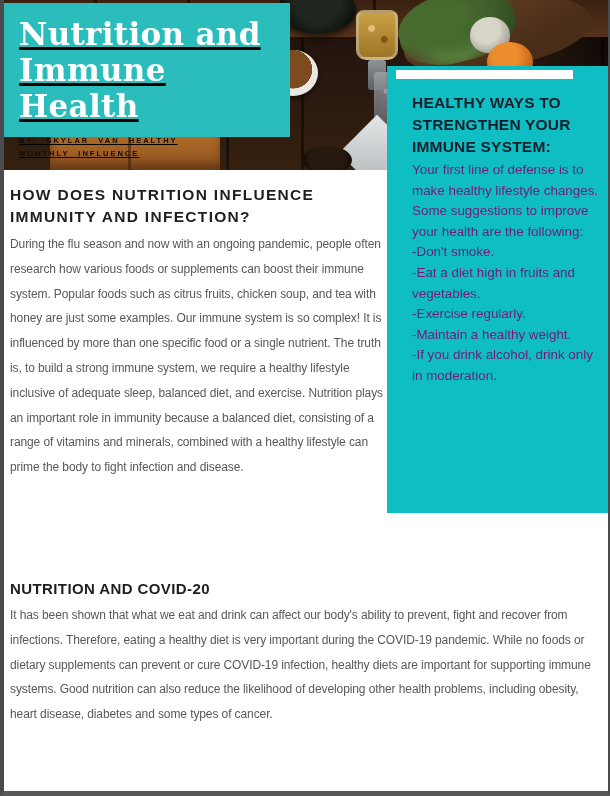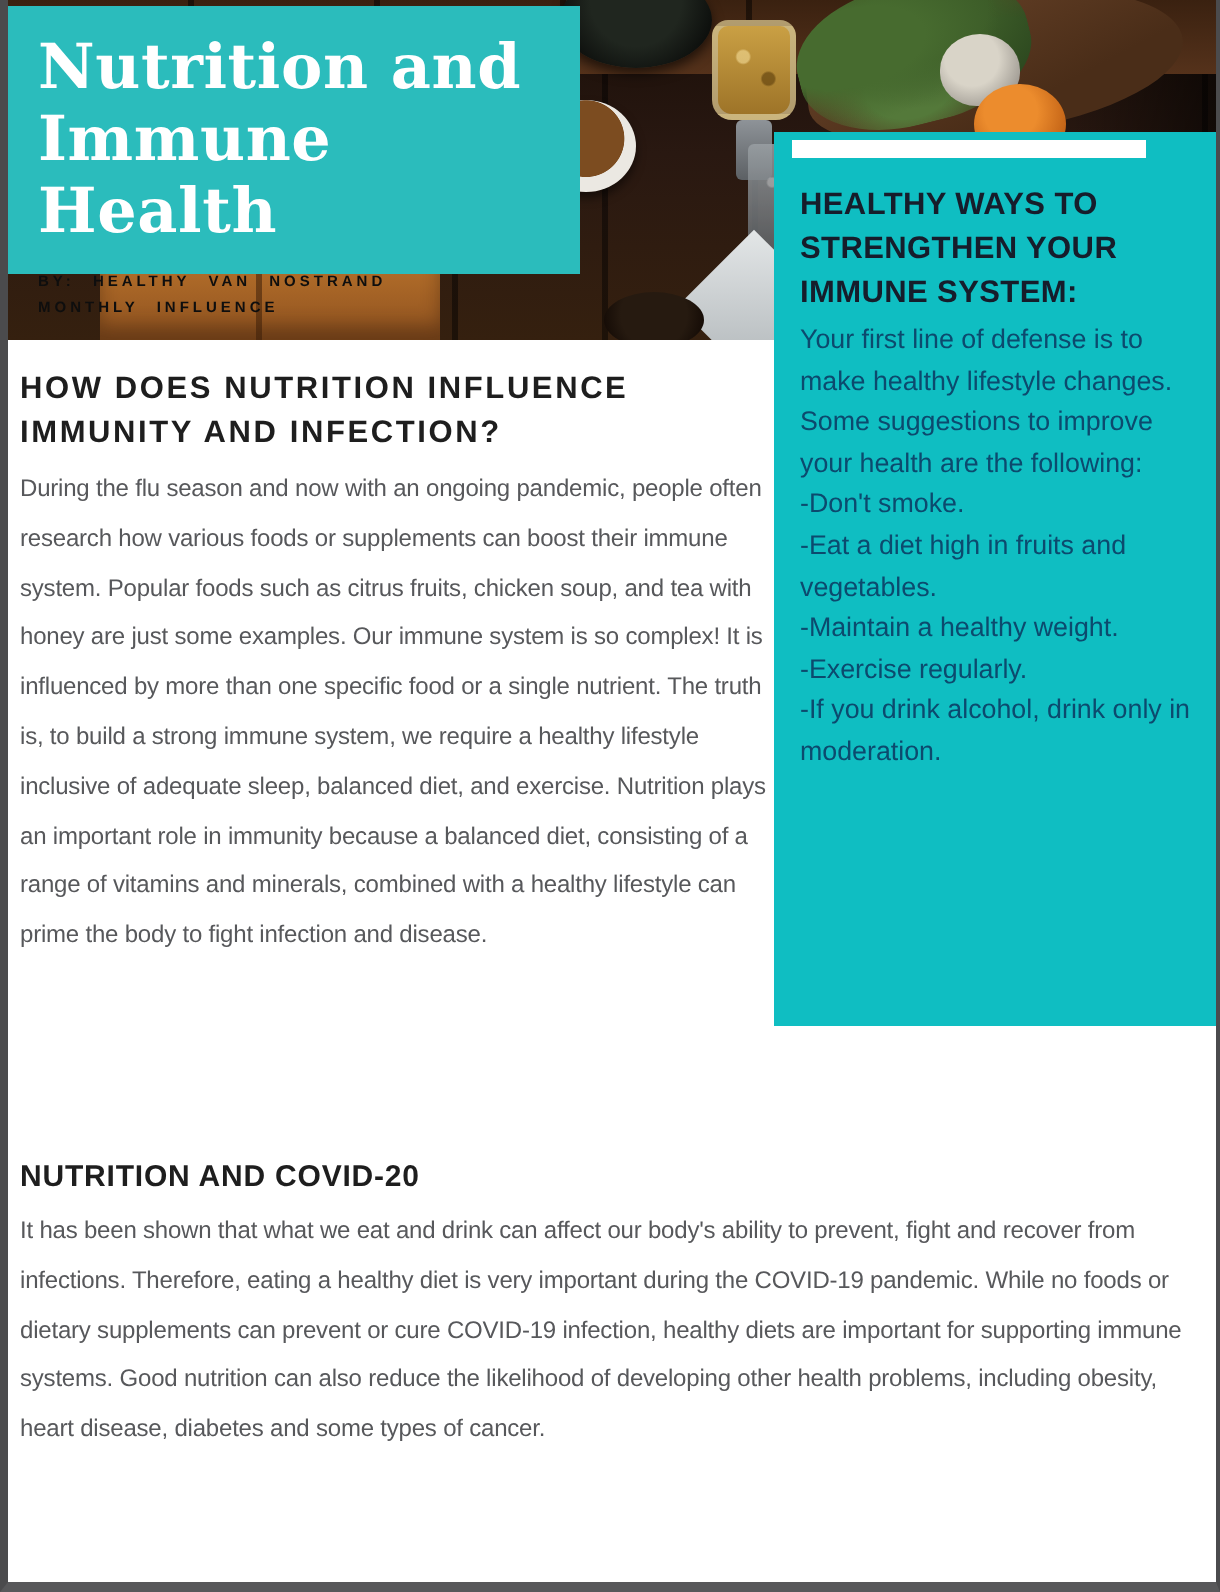--- a/index.html
+++ b/index.html
@@ -106,54 +106,55 @@
     left:298px; top:146px; width:50px; height:28px;
     background:radial-gradient(circle at 50% 40%, #261a10 0 55%, #120904 90%);
     border-radius:50%;
   }
   
   .title-box {
     position:absolute; left:0; top:3px; width:286px; height:134px;
     background:#2bbcbc;
     padding:13px 14px 0 15px;
     z-index:5;
+    text-decoration:underline;
   }
   .title-box h1 {
     font-family:"DejaVu Serif","Liberation Serif",serif;
     font-weight:bold;
     font-size:31px; line-height:36px;
     letter-spacing:.3px;
     color:#ffffff;
   }
   .byline { margin-top:10px; }
   .byline div {
     font-size:7.5px; font-weight:bold;
     letter-spacing:2px; word-spacing:5px;
     color:#0e0e0e; line-height:13px;
   }
   
   .sidebar {
     position:absolute; left:383px; top:66px; width:221px; height:447px;
     background:#0fbec2;
-    padding:26px 9px 0 13px;
+    padding:26px 9px 0 25px;
     z-index:5;
   }
   .sidebar-accent {
     position:absolute; left:9px; top:4px; width:177px; height:9px;
     background:#ffffff;
   }
   .sidebar h2 {
     font-size:15.5px; font-weight:bold; line-height:22px;
     letter-spacing:.2px;
     color:#161d2b;
     margin-bottom:2px;
   }
   .sidebar p, .sidebar .tip {
     font-size:13.4px; line-height:20.6px;
-    color:#0c4a6e;
+    color:#701a75;
   }
   
   .section-1 { position:absolute; left:6px; top:184px; width:378px; z-index:4; }
   .section-2 { position:absolute; left:6px; top:578px; width:596px; z-index:4; }
   .article-heading {
     font-size:15.5px; font-weight:bold; line-height:22px;
     letter-spacing:1.3px; color:#1e1e1e;
     margin-bottom:4px;
   }
   .section-2 .article-heading { letter-spacing:.4px; font-size:15px; margin-bottom:3px; }
@@ -180,33 +181,33 @@
     <div class="jar-clamp"></div>
     <div class="granola-bowl"></div>
     <div class="metal-tray-edge"></div>
     <div class="metal-scoop"></div>
     <div class="dark-bowl-shadow"></div>
   </div>
 
   <header class="title-box">
     <h1>Nutrition and Immune Health</h1>
     <div class="byline">
-      <div>BY: HEALTHY VAN NOSTRAND</div>
+      <div>BY: SKYLAR VAN HEALTHY</div>
       <div>MONTHLY INFLUENCE</div>
     </div>
   </header>
 
   <aside class="sidebar">
     <div class="sidebar-accent"></div>
     <h2>HEALTHY WAYS TO STRENGTHEN YOUR IMMUNE SYSTEM:</h2>
     <p>Your first line of defense is to make healthy lifestyle changes. Some suggestions to improve your health are the following:</p>
     <div class="tip">-Don't smoke.</div>
     <div class="tip">-Eat a diet high in fruits and vegetables.</div>
+    <div class="tip">-Exercise regularly.</div>
     <div class="tip">-Maintain a healthy weight.</div>
-    <div class="tip">-Exercise regularly.</div>
     <div class="tip">-If you drink alcohol, drink only in moderation.</div>
   </aside>
 
   <section class="section-1">
     <h3 class="article-heading">HOW DOES NUTRITION INFLUENCE IMMUNITY AND INFECTION?</h3>
     <p class="article-body">During the flu season and now with an ongoing pandemic, people often research how various foods or supplements can boost their immune system. Popular foods such as citrus fruits, chicken soup, and tea with honey are just some examples. Our immune system is so complex! It is influenced by more than one specific food or a single nutrient. The truth is, to build a strong immune system, we require a healthy lifestyle inclusive of adequate sleep, balanced diet, and exercise. Nutrition plays an important role in immunity because a balanced diet, consisting of a range of vitamins and minerals, combined with a healthy lifestyle can prime the body to fight infection and disease.</p>
   </section>
 
   <section class="section-2">
     <h3 class="article-heading">NUTRITION AND COVID-20</h3>

